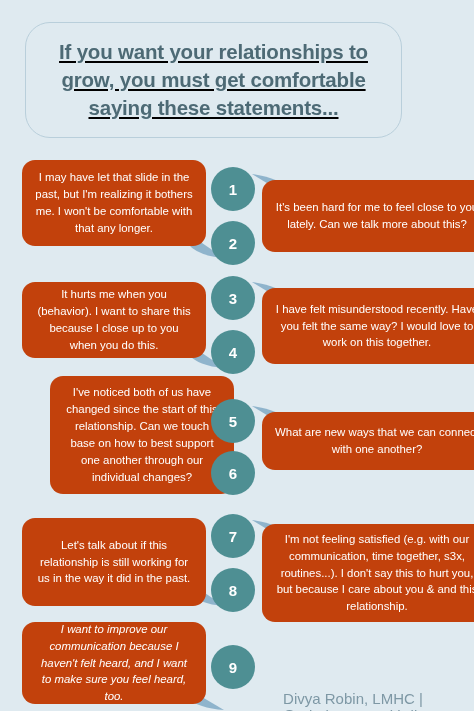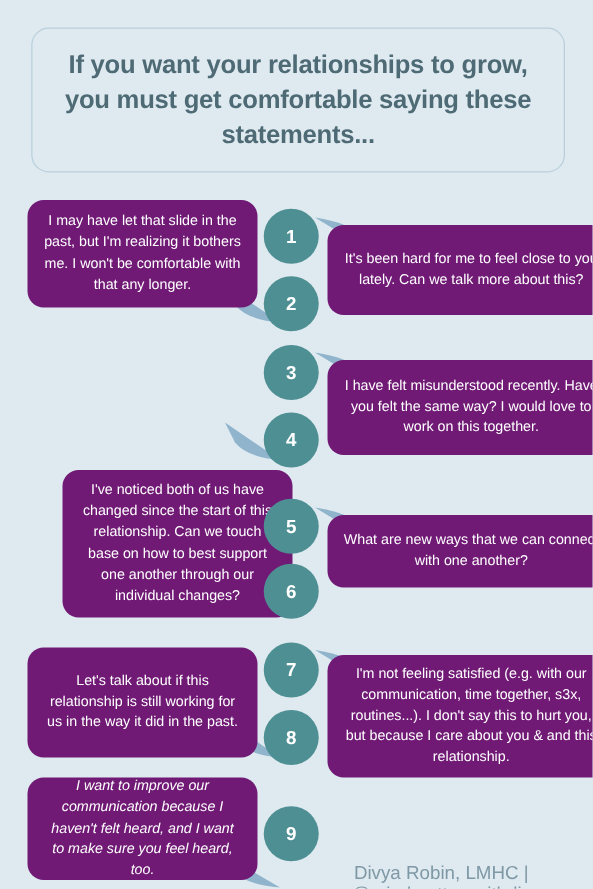--- a/index.html
+++ b/index.html
@@ -6,40 +6,40 @@
   body{
     width:474px;height:711px;
     background:#dfeaf0;
     font-family:"Liberation Sans", sans-serif;
     overflow:hidden;position:relative;
   }
   .page{position:relative;width:474px;height:711px;}
 
   
   .header-box{
-    position:absolute;left:25px;top:22px;width:427px;height:116px;
+    position:absolute;left:25px;top:22px;width:377px;height:116px;
     box-sizing:border-box;
     border:1.5px solid #b9cfdb;
-    border-radius:14px;
-    display:flex;align-items:center;justify-content:center;
+    border-radius:25px;
+    display:flex;align-items:center;justify-content:center;text-decoration:underline;
   }
   .header-title{
     color:#4d6a75;
     font-weight:bold;
     font-size:20.5px;
     line-height:1.38;
     text-align:center;
     padding:0 14px;
     letter-spacing:-0.2px;
   }
 
   
   .bubble{
     position:absolute;
-    background:#701a75;
+    background:#c2410c;
     color:#ffffff;
     border-radius:13px;
     box-sizing:border-box;
     display:flex;align-items:center;justify-content:center;
     text-align:center;
     font-size:11.4px;
     line-height:1.48;
     padding:9px 13px;
     z-index:2;
   }
@@ -94,20 +94,23 @@
   <div class="num-circle" style="left:211px;top:167px;">
     <span>1</span>
   </div>
   <div class="num-circle" style="left:211px;top:221px;">
     <span>2</span>
   </div>
 
   <svg class="tail-svg" style="left:180px;top:338px;width:60px;height:36px;">
     <path d="M0,0 L44,30 Q18,28 8,16 Z" fill="#8fb4cc"></path>
   </svg>
+  <div class="bubble bubble-left" style="top:282px;height:76px;">
+    <span>It hurts me when you (behavior). I want to share this because I close up to you when you do this.</span>
+  </div>
 
   <svg class="tail-svg" style="left:246px;top:280px;width:50px;height:32px;">
     <path d="M52,30 L6,2 Q34,6 44,18 Z" fill="#8fb4cc"></path>
   </svg>
   <div class="bubble bubble-right" style="top:288px;height:76px;">
     <span>I have felt misunderstood recently. Have you felt the same way? I would love to work on this together.</span>
   </div>
 
   <div class="num-circle" style="left:211px;top:276px;">
     <span>3</span>

